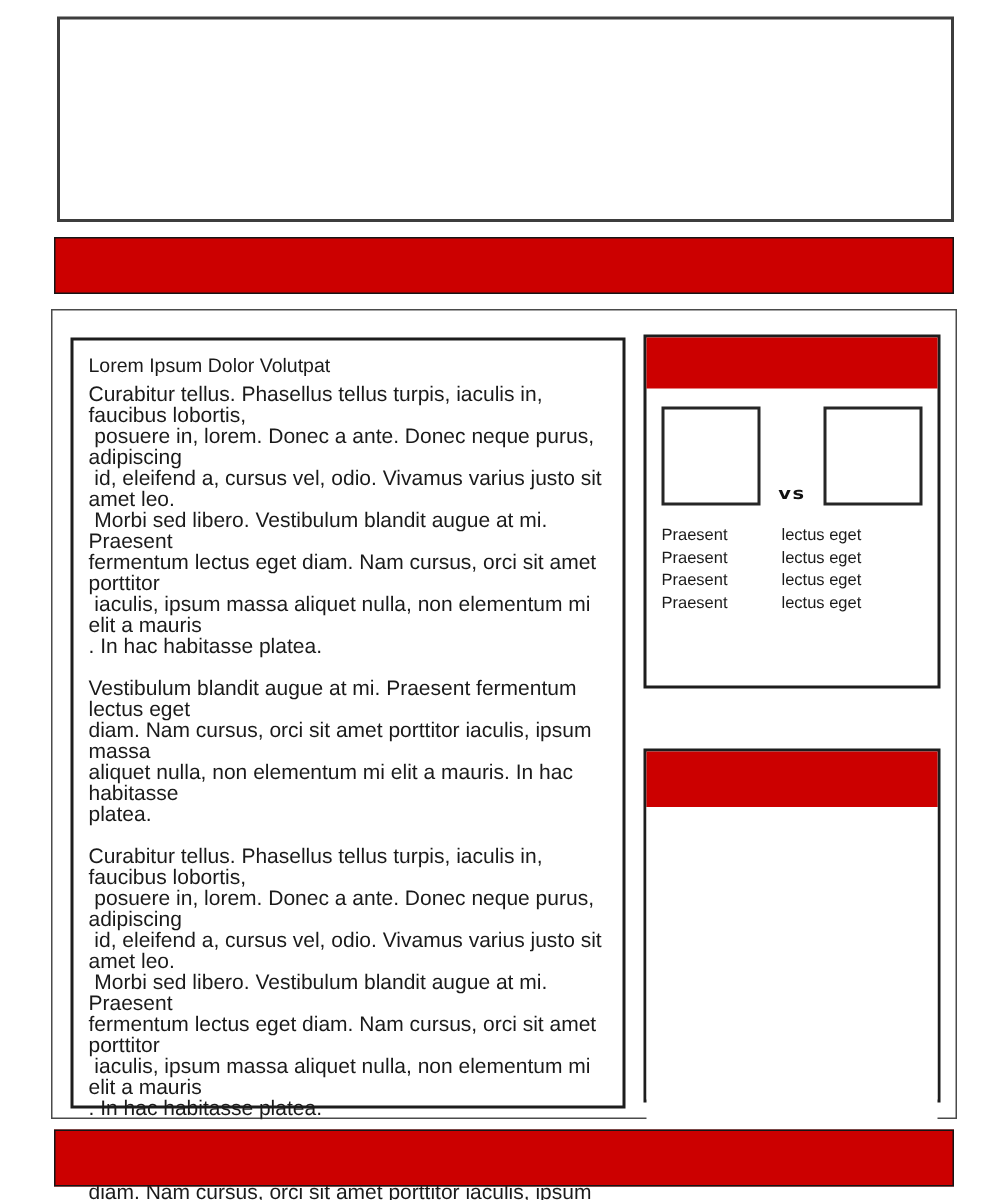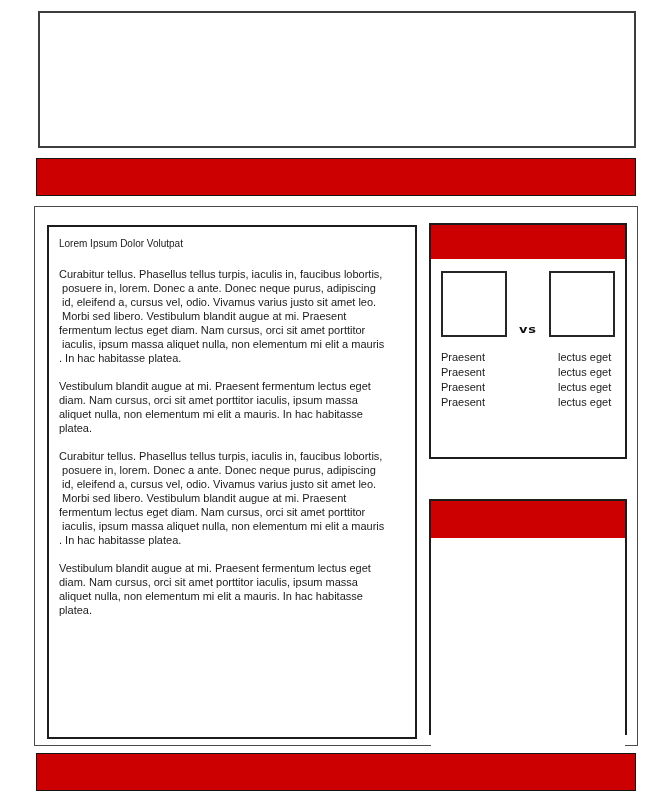--- a/index.html
+++ b/index.html
@@ -31,23 +31,23 @@
     width: 604px; height: 540px;
     border: 1px solid #4a4a4a; background: #fff;
   }
 
   .article-panel {
     position: absolute; left: 12px; top: 18px;
     width: 370px; height: 514px;
     border: 2px solid #1d1d1d; background: #fff;
     padding: 9px 4px 0 10px;
   }
-  .article-title { font-size: 10px; line-height: 15px; margin-bottom: 16px; }
+  .article-title { font-size: 13px; line-height: 15px; margin-bottom: 4px; }
   .article-panel p {
-    font-size: 11px; line-height: 14px;
+    font-size: 14px; line-height: 14px;
     white-space: pre-wrap;
     margin-bottom: 14px;
   }
 
   .panel {
     position: absolute; left: 394px; width: 198px;
     border: 2px solid #1d1d1d; background: #fff;
   }
   .versus-panel { top: 16px; height: 236px; }
   .secondary-panel { top: 292px; height: 236px; }
@@ -67,21 +67,21 @@
   .vs-label {
     font-family: "DejaVu Sans", sans-serif;
     font-weight: 900; font-size: 13px;
     letter-spacing: 1px;
     transform: scaleY(0.85);
     color: #111;
   }
 
   .stats { margin: 13px 10px 0 10px; }
   .stat-row { display: flex; font-size: 11px; line-height: 15px; }
-  .stat-left { width: 117px; }
+  .stat-left { width: 80px; }
   .stat-right { flex: 1; }
 </style>
 </head>
 <body>
 
 <div class="canvas">
 
   <div class="header-box"></div>
 
   <div class="red-bar nav-bar"></div>

